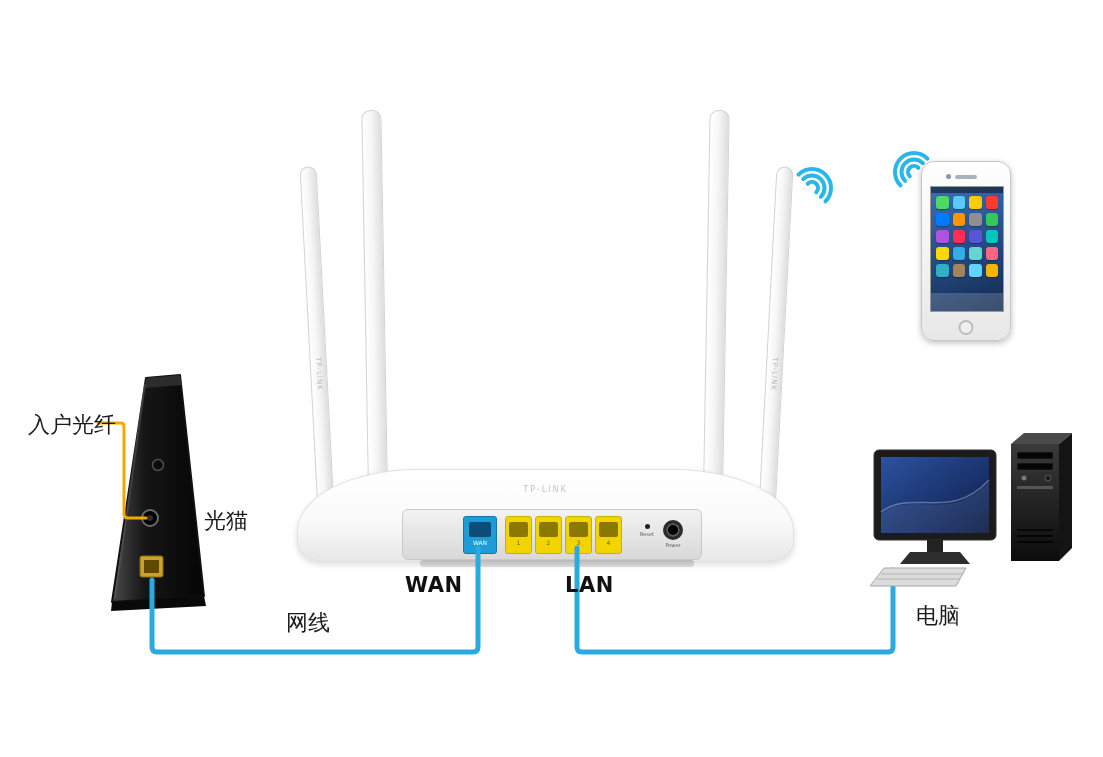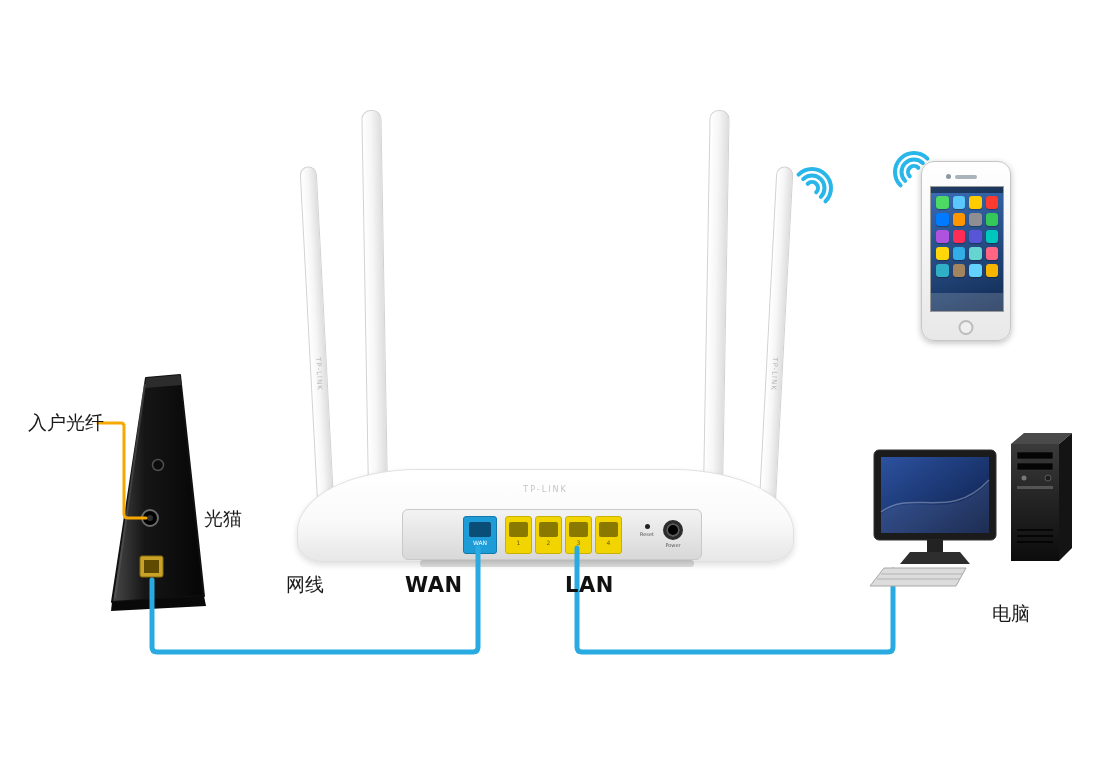--- a/index.html
+++ b/index.html
@@ -1,21 +1,21 @@
 <!DOCTYPE html>
 <html><head>
 <meta charset="utf-8">
 <style>
   *{margin:0;padding:0;box-sizing:border-box}
   html,body{background:#fff}
   body{font-family:"DejaVu Sans","Liberation Sans",sans-serif}
   .canvas{position:relative;width:1103px;height:757px;background:#fff;overflow:hidden}
 
   
-  .label{position:absolute;color:#1a1a1a;font-size:19px;z-index:5;white-space:nowrap}
+  .label{position:absolute;color:#1a1a1a;font-size:22px;z-index:5;white-space:nowrap}
   .label.bold{font-weight:bold;font-size:21px;letter-spacing:.5px;color:#111}
 
   
   .antenna{position:absolute;background:linear-gradient(90deg,#ffffff 0%,#f6f6f6 45%,#dedede 100%);
     border:1px solid #d2d2d2;border-radius:9px;transform-origin:50% 100%;z-index:1}
   .antenna .brand{position:absolute;left:50%;top:54%;transform:translateX(-50%);
     writing-mode:vertical-rl;font-size:7px;color:#b8b8b8;letter-spacing:1px}
   .ant-lo{left:318px;top:166px;width:17px;height:354px;transform:rotate(-3deg)}
   .ant-li{left:368px;top:110px;width:20px;height:382px;transform:rotate(-1deg)}
   .ant-ri{left:703px;top:110px;width:20px;height:382px;transform:rotate(1deg)}
@@ -226,16 +226,16 @@
         </div>
       <div class="dock"></div>
     </div>
     <div class="home"></div>
   </div>
 
   <div class="label" style="left:28px;top:410px">入户光纤</div>
   <div class="label" style="left:204px;top:506px">光猫</div>
   <div class="label bold" style="left:405px;top:573px">WAN</div>
   <div class="label bold" style="left:565px;top:573px">LAN</div>
-  <div class="label" style="left:286px;top:572px">网线</div>
-  <div class="label" style="left:992px;top:601px">电脑</div>
+  <div class="label" style="left:286px;top:608px">网线</div>
+  <div class="label" style="left:916px;top:601px">电脑</div>
 
 </div>
 
 </body></html>

